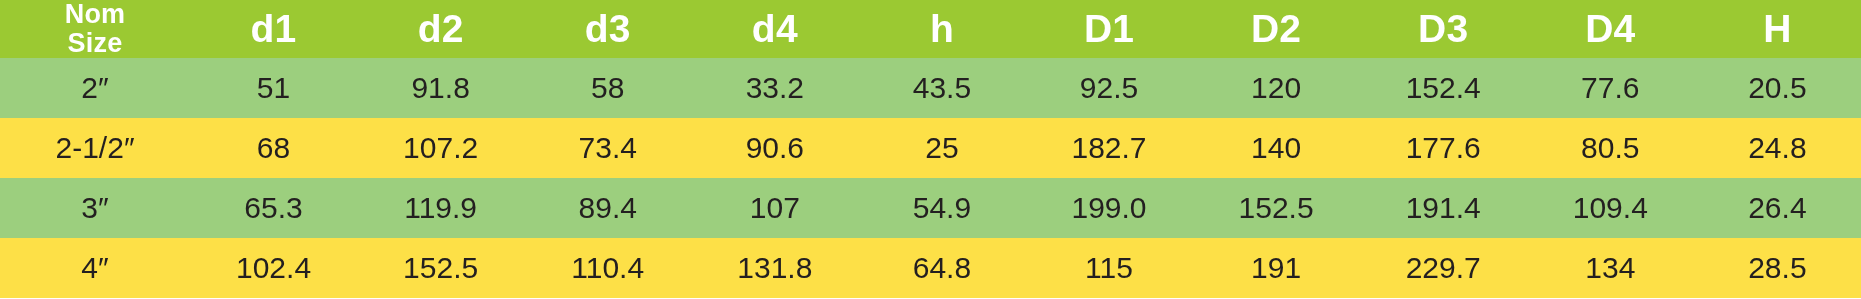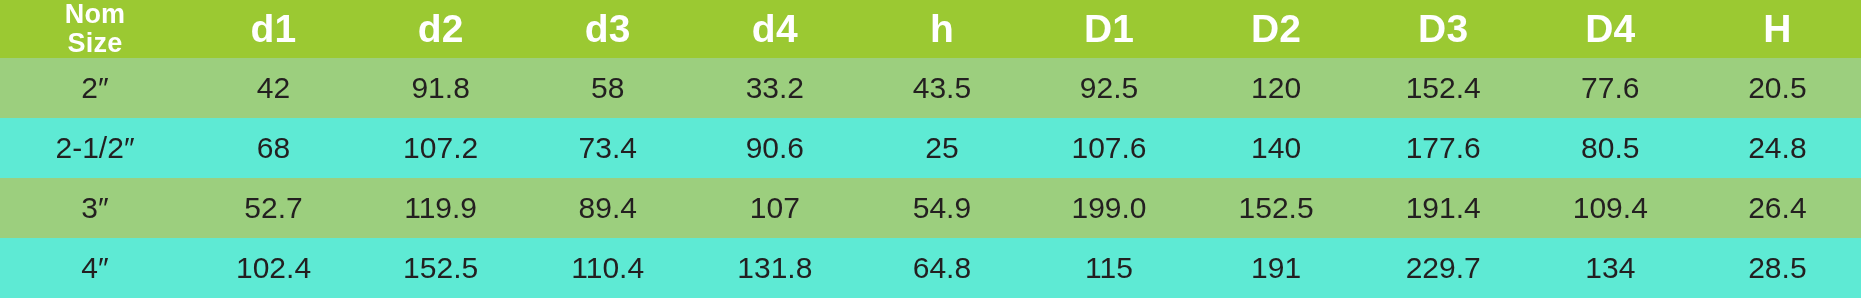--- a/index.html
+++ b/index.html
@@ -40,21 +40,21 @@
   #spec-table tbody td {
     font-size: 30px;
     color: #231f20;
     text-align: center;
     vertical-align: middle;
     height: 60px;
     padding: 0;
     font-weight: normal;
   }
   #spec-table tbody tr.row-green td { background: #9ccf7e; }
-  #spec-table tbody tr.row-gray  td { background: #5eead4; }
+  #spec-table tbody tr.row-gray  td { background: #fde047; }
 </style>
 </head>
 <body>
 
 <table id="spec-table">
   <colgroup>
     <col class="c-nom">
     <col class="c-rest">
       <col class="c-rest">
       <col class="c-rest">
@@ -80,47 +80,47 @@
       <th>D1</th>
       <th>D2</th>
       <th>D3</th>
       <th>D4</th>
       <th>H</th>
     </tr>
   </thead>
   <tbody>
     <tr class="row-green">
       <td>2″</td>
-      <td>42</td>
+      <td>51</td>
       <td>91.8</td>
       <td>58</td>
       <td>33.2</td>
       <td>43.5</td>
       <td>92.5</td>
       <td>120</td>
       <td>152.4</td>
       <td>77.6</td>
       <td>20.5</td>
     </tr>
     <tr class="row-gray">
       <td>2-1/2″</td>
       <td>68</td>
       <td>107.2</td>
       <td>73.4</td>
       <td>90.6</td>
       <td>25</td>
-      <td>107.6</td>
+      <td>182.7</td>
       <td>140</td>
       <td>177.6</td>
       <td>80.5</td>
       <td>24.8</td>
     </tr>
     <tr class="row-green">
       <td>3″</td>
-      <td>52.7</td>
+      <td>65.3</td>
       <td>119.9</td>
       <td>89.4</td>
       <td>107</td>
       <td>54.9</td>
       <td>199.0</td>
       <td>152.5</td>
       <td>191.4</td>
       <td>109.4</td>
       <td>26.4</td>
     </tr>

